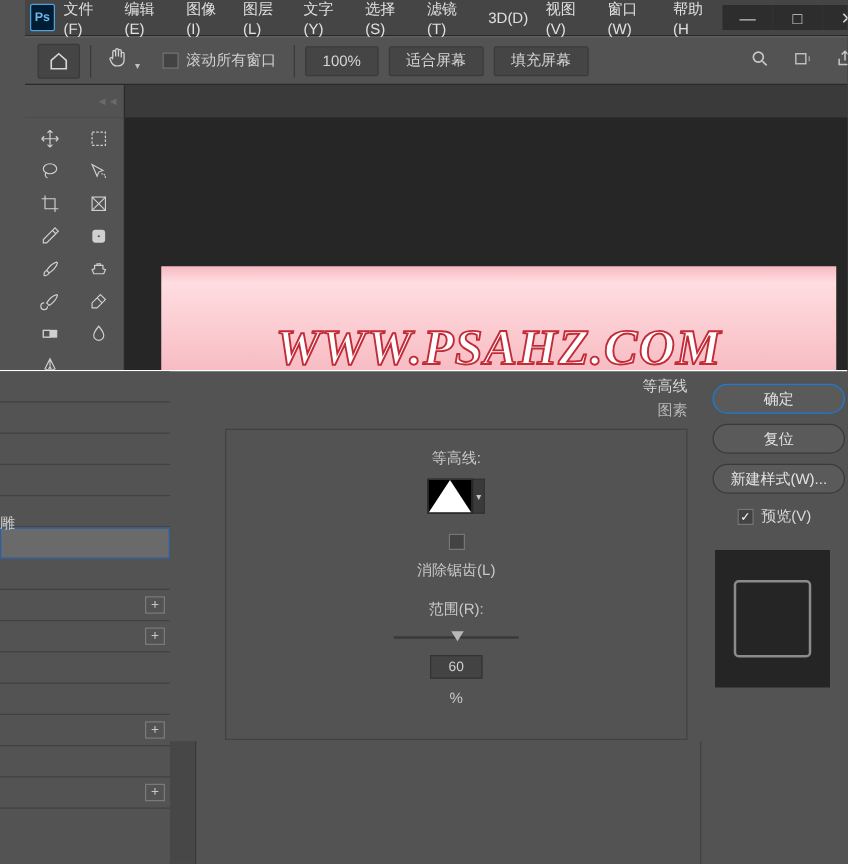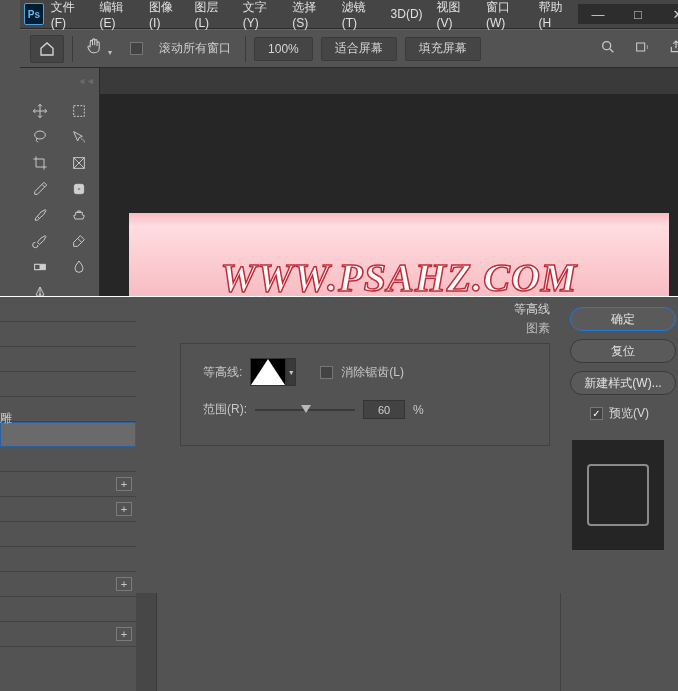--- a/index.html
+++ b/index.html
@@ -11,21 +11,21 @@
   .menubar { height: 29px; background: #454545; display: flex; align-items: center; padding-left: 4px; border-bottom: 1px solid #2a2a2a; }
   .ps-logo { width: 22px; height: 22px; background: #001d33; border: 1px solid #4aa3df; display: flex; align-items: center; justify-content: center; color: #6fb7e8; font-size: 10px; font-weight: bold; border-radius: 2px; }
   .menu-item { color: #e0e0e0; font-size: 12px; padding: 0 7px; height: 29px; display: flex; align-items: center; cursor: default; }
   .win-controls { margin-left: auto; display: flex; }
   .win-btn { width: 40px; height: 20px; display: flex; align-items: center; justify-content: center; color: #cfcfcf; font-size: 13px; background: #2d2d2d;}
   
   .options-bar { height: 39px; background: #535353; display: flex; align-items: center; padding-left: 10px; border-bottom: 1px solid #2a2a2a; gap: 8px; border-top:1px solid #636363;}
   .opt-home { width: 34px; height: 28px; border: 1px solid #3a3a3a; background: #454545; border-radius: 2px; display: flex; align-items: center; justify-content: center; color: #d6d6d6; }
   .opt-sep { width: 1px; height: 26px; background: #3a3a3a; }
   .opt-hand { color: #d0d0d0; font-size: 18px; padding: 0 4px; }
-  .opt-chk { display: flex; align-items: center; gap: 16px; color: #d0d0d0; font-size: 12px; padding: 0 6px;}
+  .opt-chk { display: flex; align-items: center; gap: 6px; color: #d0d0d0; font-size: 12px; padding: 0 6px;}
   .chkbox { width: 13px; height: 13px; border: 1px solid #767676; background: #434343; }
   .opt-pill { height: 24px; border: 1px solid #3a3a3a; background: #454545; color: #d6d6d6; font-size: 12px; padding: 0 13px; border-radius: 2px; display: flex; align-items: center; }
   .opt-right { margin-left: auto; display: flex; gap: 18px; padding-right: 14px; align-items:center;}
   .opt-ico { color: #c8c8c8; font-size: 14px; }
   
   .tabbar { height: 26px; background: #3a3a3a; display: flex; align-items: stretch; }
   .tab-left { width: 80px; background: #535353; border-right:1px solid #2a2a2a; display:flex; align-items:center; justify-content:flex-end; padding-right:4px;}
   .tab-left-innner { color:#6a6a6a; font-size:9px;}
   .doc-tab { background: #2b2b2b; color: #c8c8c8; font-size: 12px; display: flex; align-items: center; padding: 0 10px; gap: 8px; border-right:1px solid #1a1a1a;}
   .tab-close { color: #a0a0a0; font-size: 13px; }
@@ -42,21 +42,21 @@
   .dialog { position: absolute; top: 296px; left: 0; width: 678px; height: 395px; background: #535353; border-top:1px solid #ffffff;}
   .dlg-left { position: absolute; top: 0; left: 0; width: 136px; height: 395px; background: #535353; }
   .style-slot { height: 25px; border-bottom: 1px solid #424242; display:flex; align-items:center; justify-content:flex-end; padding-right:4px;}
   .style-slot.sel { background:#6a6a6a; border: 1px solid #2b5f9e;}
   .style-fx { width:16px; height:14px; border:1px solid #7a7a7a; display:flex; align-items:center; justify-content:center; color:#c8c8c8; font-size:11px;}
   .dlg-mid { position: absolute; top: 0; left: 150px; width: 400px; }
   .mid-title-wrap { display:flex; flex-direction:column; align-items:flex-end; padding: 4px 0 6px;}
   .mid-title { color: #d8d8d8; font-size: 12px; }
   .mid-sub { color: #b8b8b8; font-size: 12px; margin-top:2px;}
   .mid-panel { border:1px solid #424242; padding: 14px 22px; width:370px; margin-left:30px;}
-  .row { display:flex; align-items:center; gap:8px; margin-bottom:14px; color:#c8c8c8; font-size:12px;}
+  .row { display:flex; align-items:center; gap:8px; margin-bottom:14px; color:#c8c8c8; font-size:12px;flex-direction:column;}
   .row:last-child{margin-bottom:12px;}
   .contour-wrap{ width:36px; height:28px; background:#000; border:1px solid #333; position:relative; overflow:hidden;}
   .contour-wrap::after{content:"";position:absolute;left:0;bottom:0;width:0;height:0;border-left:17px solid transparent;border-right:17px solid transparent;border-bottom:26px solid #fff;}
   .contour-dd{ width:10px; background:#3a3a3a; border:1px solid #333; height:28px; display:flex; align-items:center; justify-content:center; color:#c8c8c8; font-size:8px;}
   .slider { position:relative; width:100px; height:12px; }
   .slider-track{ position:absolute; top:5px; left:0; right:0; height:2px; background:#3a3a3a;}
   .slider-thumb{ position:absolute; top:1px; left:46px; width:0; height:0; border-left:5px solid transparent; border-right:5px solid transparent; border-top:8px solid #b8b8b8;}
   .numbox { width:42px; height:19px; background:#434343; border:1px solid #333; color:#d2d2d2; font-size:11px; text-align:center; display:flex; align-items:center; justify-content:center;}
   
   .dlg-right { position:absolute; top: 4px; right: 0; width: 108px; display:flex; flex-direction:column; gap:8px; padding-top:6px;}

